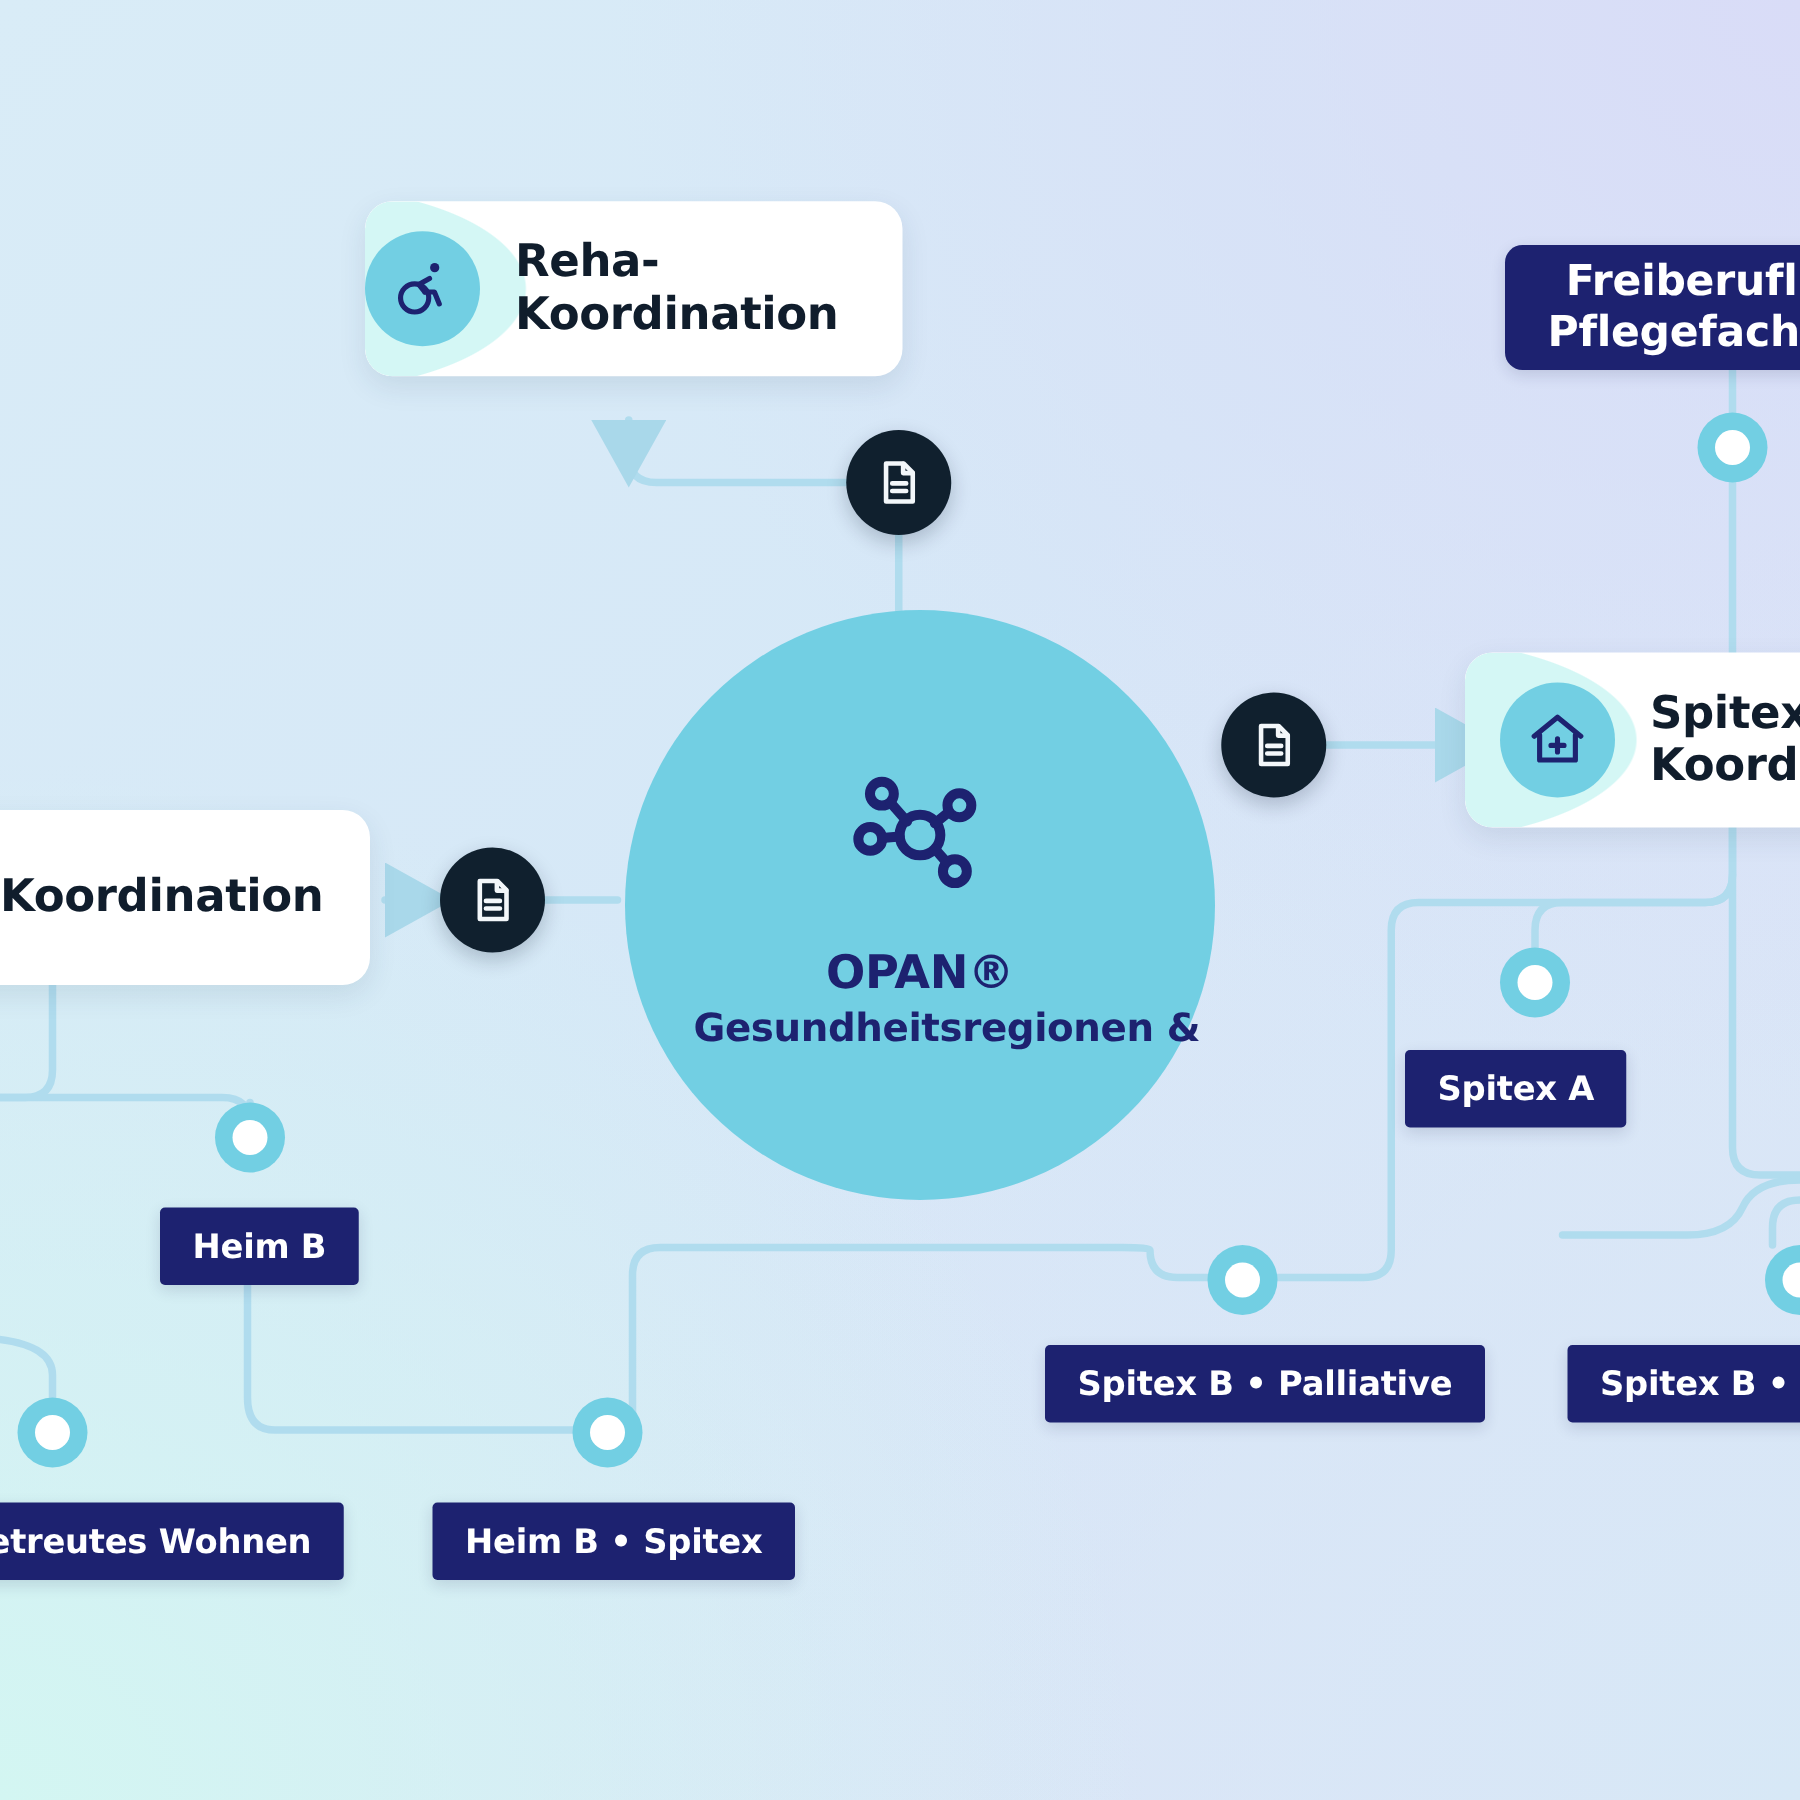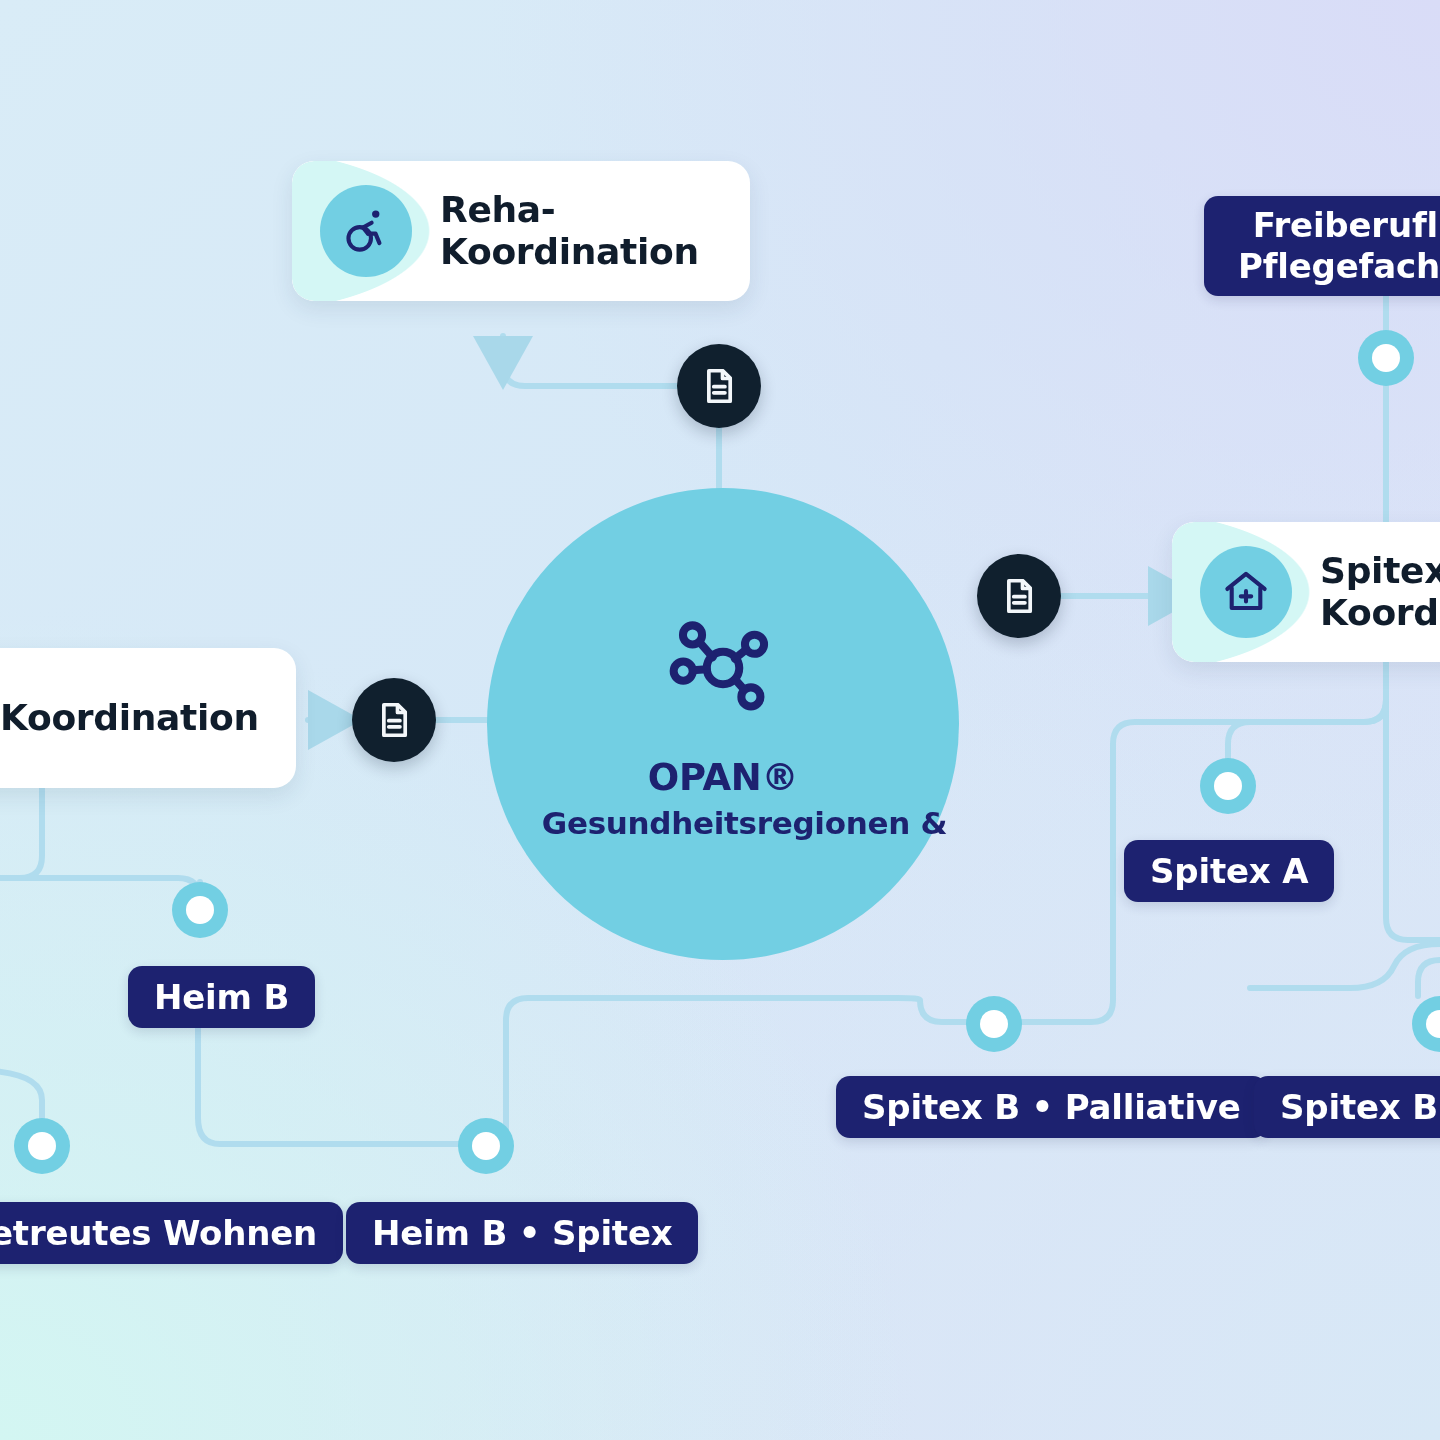--- a/index.html
+++ b/index.html
@@ -40,56 +40,56 @@
     background:#72cfe3;
     display:flex;align-items:center;justify-content:center;flex:none;
   }
   .card .ttl{
     position:relative;z-index:2;
     color:#101d2c;font-weight:700;line-height:1.18;
     letter-spacing:-.3px;
   }
 
   
-  #card-reha{left:292px;top:161px;width:430px;height:140px;padding-left:28px;}
+  #card-reha{left:292px;top:161px;width:430px;height:140px;}
   #card-reha .ico{margin-right:28px;}
   #card-reha .ttl{font-size:36px;}
 
   
   #card-spitex{left:1172px;top:522px;width:430px;height:140px;padding-left:28px;}
   #card-spitex .ico{margin-right:28px;}
   #card-spitex .ttl{font-size:36px;white-space:nowrap;}
 
   
   #card-heim{left:-196px;top:648px;width:464px;height:140px;padding-left:28px;}
   #card-heim .ttl{font-size:36px;padding-left:168px;}
 
   
   #hub{
-    position:absolute;left:487px;top:488px;width:472px;height:472px;
+    position:absolute;left:500px;top:488px;width:472px;height:472px;
     border-radius:50%;background:#72cfe3;
     display:flex;flex-direction:column;align-items:center;justify-content:center;
     text-align:center;
   }
   #hub .hub-icon{margin-bottom:22px;}
   #hub .hub-name{
     color:#1d2270;font-weight:700;font-size:37px;letter-spacing:-.3px;margin-bottom:6px;
   }
   #hub .hub-sub{
     color:#1d2270;font-weight:700;font-size:31px;line-height:1.22;letter-spacing:-.3px;margin-left:43px;
   }
   #hub .hub-sub span{display:block;}
 
   
   .pill{
     position:absolute;
     background:#1d2270;color:#ffffff;
-    border-radius:14px;
+    border-radius:4px;
     display:flex;align-items:center;justify-content:center;
-    font-size:34px;font-weight:600;letter-spacing:-.2px;
+    font-size:27px;font-weight:600;letter-spacing:-.2px;
     padding:0 26px;height:62px;white-space:nowrap;
     box-shadow:0 4px 12px rgba(20,30,80,.14);
   }
   #pill-frei{
     left:1204px;top:196px;height:100px;border-radius:14px;
     font-size:34px;font-weight:700;line-height:1.2;text-align:center;
     flex-direction:column;padding:0 34px;
   }
   #pill-spitexa{left:1124px;top:840px;}
   #pill-heimb{left:106px;top:966px;margin-left:22px;}

